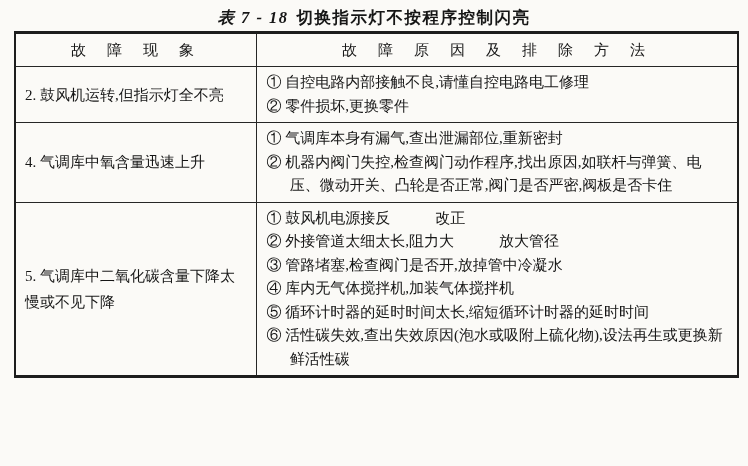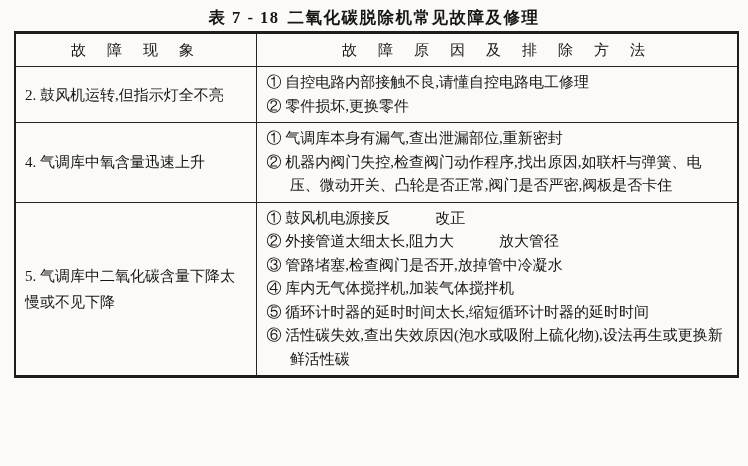--- a/index.html
+++ b/index.html
@@ -12,21 +12,21 @@
     overflow:hidden;
   }
   .title{
     text-align:center;
     font-weight:bold;
     font-size:16.5px;
     padding-top:7px;
     letter-spacing:1.5px;
     white-space:nowrap;
   }
-  .title .prefix{margin-right:8px;}
+  .title .prefix{margin-right:8px;font-style:italic;}
   table.fault-table{
     position:absolute;
     left:14px;top:31px;
     width:725px;
     border-collapse:collapse;
     table-layout:fixed;
     background:transparent;
   }
   table.fault-table col.c1{width:241px;}
   .fault-table th,.fault-table td{
@@ -63,21 +63,21 @@
   tr.r1{height:57px;}
   tr.r2{height:50px;padding-left:32px;}
   tr.r3{height:49px;}
   tr.r4{height:70px;}
   tr.r5{height:158px;}
 </style>
 </head>
 <body>
 
 <div class="title">
-  <span class="prefix">表 7 - 18</span><span>二氧化碳脱除机常见故障及修理</span>
+  <span class="prefix">表 7 - 18</span><span>切换指示灯不按程序控制闪亮</span>
 </div>
 
 <table class="fault-table">
   <colgroup>
       <col class="c1">
       <col class="c2">
     </colgroup>
   <thead>
     <tr>
       <th>故 障 现 象</th>

